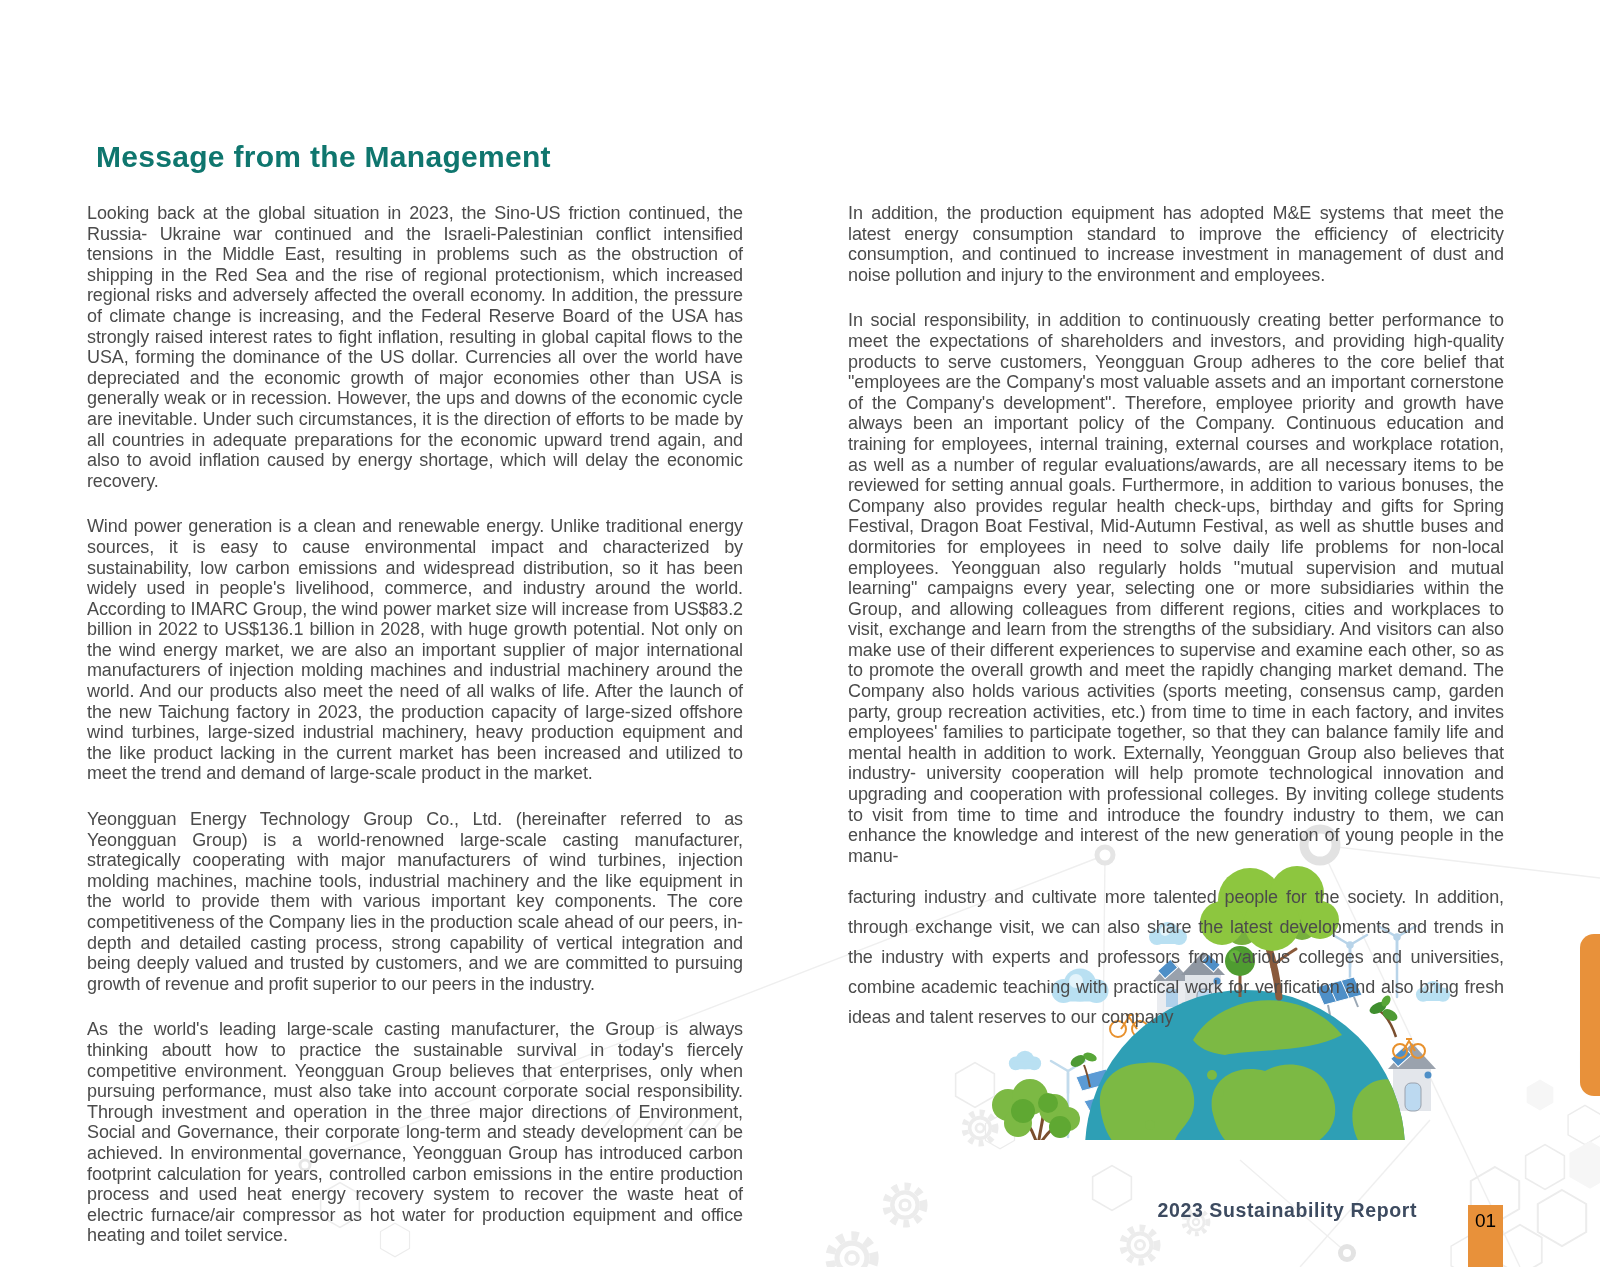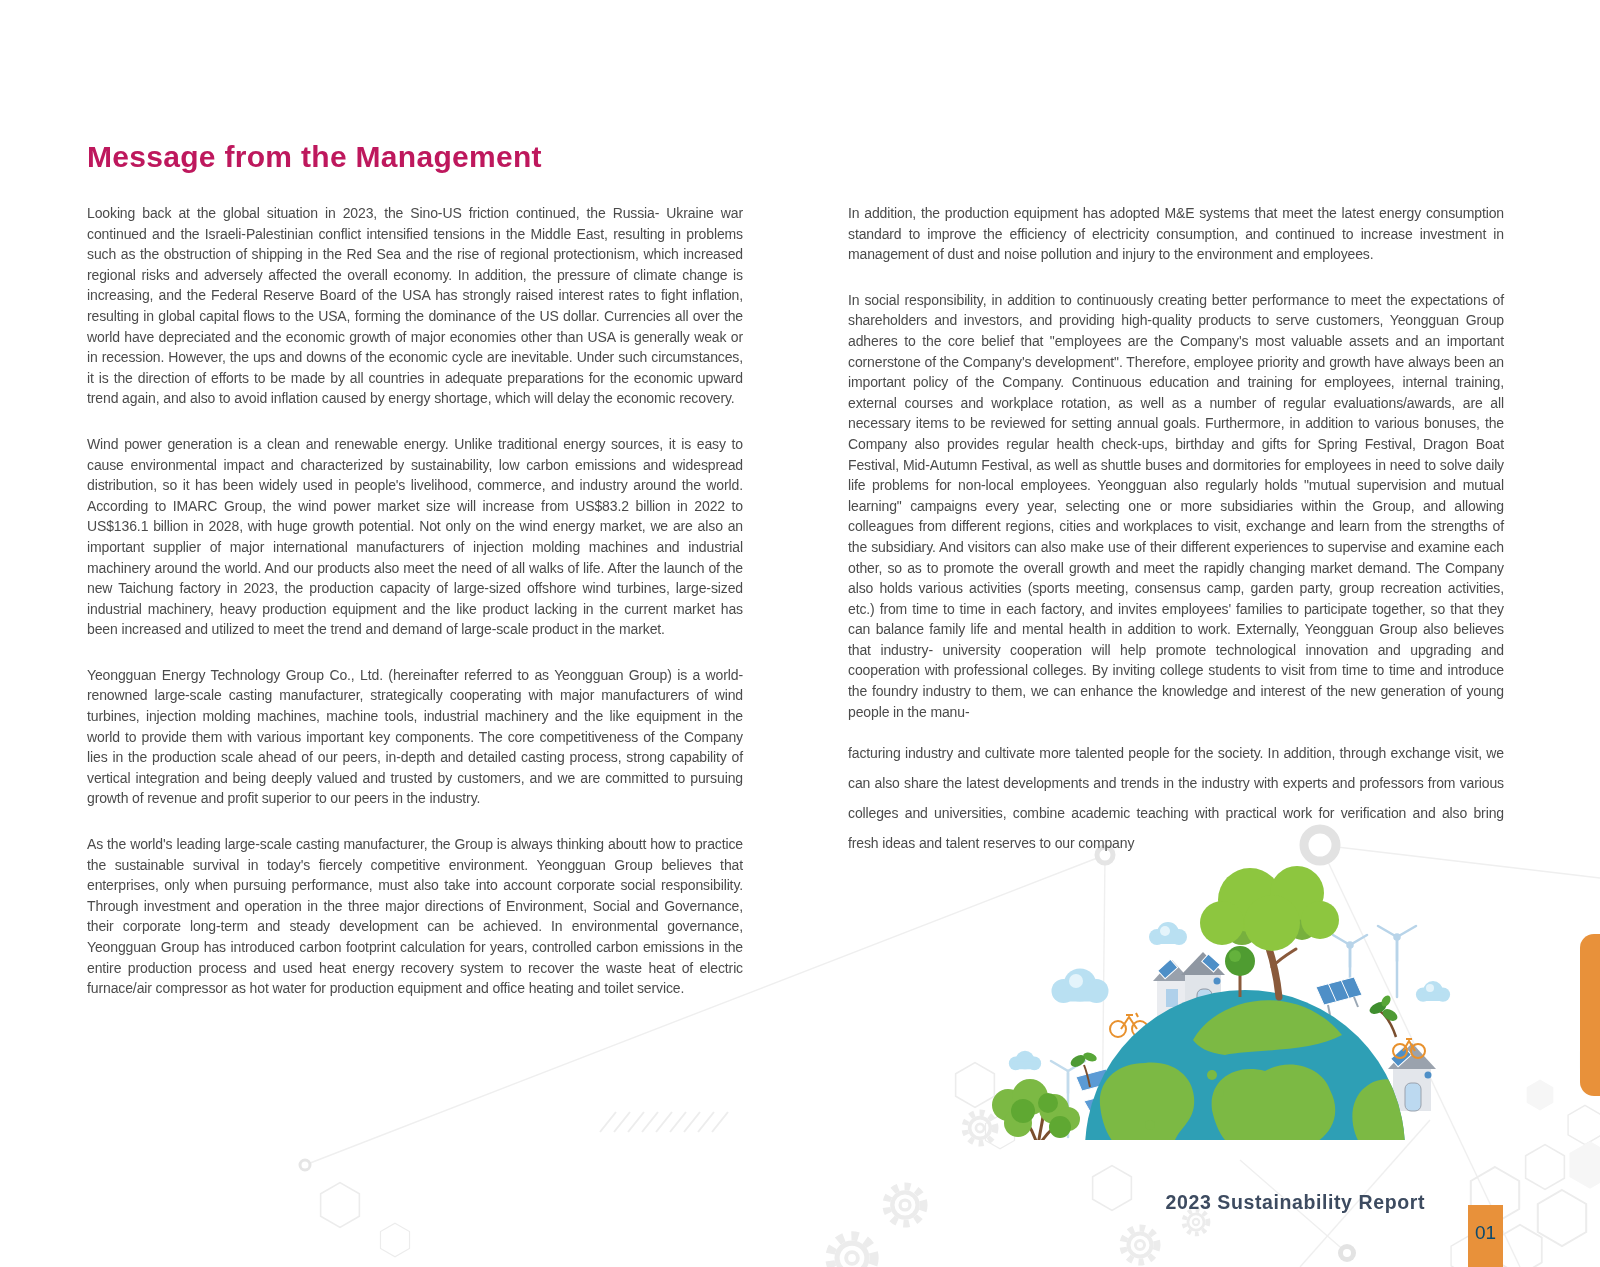--- a/index.html
+++ b/index.html
@@ -3,39 +3,39 @@
 <meta charset="utf-8">
 <style>
   html,body{margin:0;padding:0}
   body{
     width:1600px;height:1267px;position:relative;overflow:hidden;
     background:#ffffff;font-family:"Liberation Sans",sans-serif;
   }
   .bg-decor{position:absolute;left:0;top:0;width:1600px;height:1267px;z-index:0}
   .illustration{position:absolute;left:950px;top:825px;width:565px;height:315px;z-index:1}
   .page-heading{
-    position:absolute;left:87px;top:140px;margin:0;
-    font-size:30px;font-weight:700;color:#be185d;letter-spacing:.3px;z-index:2;
+    position:absolute;left:96px;top:140px;margin:0;
+    font-size:30px;font-weight:700;color:#0f766e;letter-spacing:.3px;z-index:2;
   }
   .col{position:absolute;top:203px;width:656px;z-index:2}
   .col-left{left:87px}
   .col-right{left:848px}
   .col p{
-    margin:0 0 25px;font-size:14px;line-height:20.6px;color:#4b4b4b;
+    margin:0 0 25px;font-size:18px;line-height:20.6px;color:#4b4b4b;
     text-align:justify;letter-spacing:-.12px;
   }
   .col-right p:nth-of-type(2){margin-bottom:16px}
   .col-right p:nth-of-type(3){line-height:30px}
   .footer-title{
-    position:absolute;top:1191px;right:175px;margin:0;
+    position:absolute;top:1191px;right:175px;margin:8px;
     font-size:19.5px;font-weight:700;color:#3d4b60;letter-spacing:.6px;z-index:2;
   }
   .page-num{
     position:absolute;left:1468px;top:1205px;width:35px;height:62px;
-    color:#0c4a6e;font-size:19px;text-align:center;padding-top:17px;
+    color:#000000;font-size:19px;text-align:center;padding-top:5px;
     box-sizing:border-box;z-index:2;
   }
   .side-tab{
     position:absolute;right:0;top:934px;width:20px;height:162px;
     border-radius:14px 0 0 14px;z-index:1;
   }
 </style>
 </head>
 <body>
 

